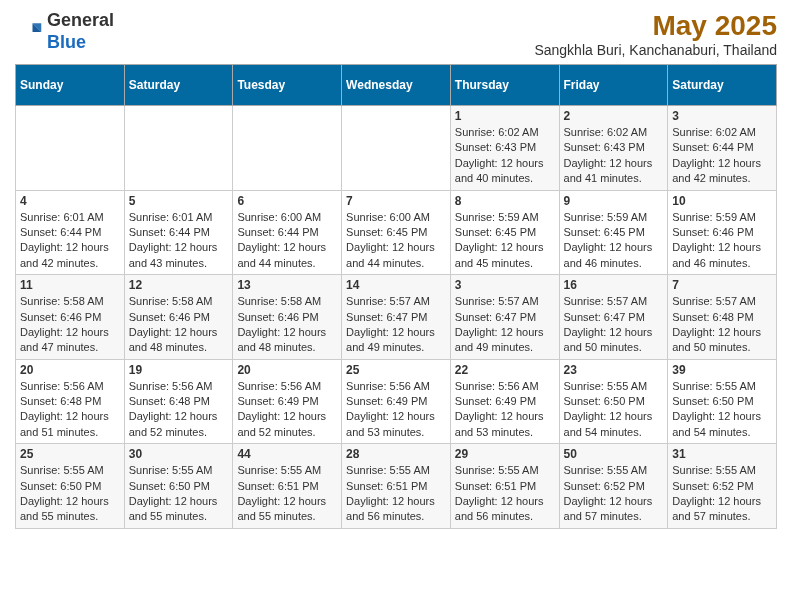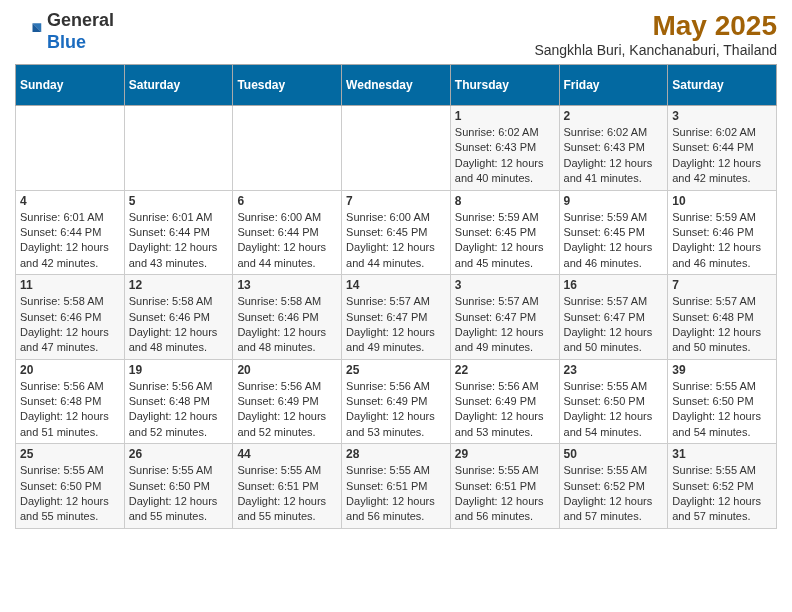--- a/index.html
+++ b/index.html
@@ -230,21 +230,21 @@
             <div class="day-number">39</div>
             <div class="day-info">Sunrise: 5:55 AM<br>Sunset: 6:50 PM<br>Daylight: 12 hours and 54 minutes.</div>
           </td>
         </tr>
         <tr>
           <td>
             <div class="day-number">25</div>
             <div class="day-info">Sunrise: 5:55 AM<br>Sunset: 6:50 PM<br>Daylight: 12 hours and 55 minutes.</div>
           </td>
           <td>
-            <div class="day-number">26</div>
+            <div class="day-number">30</div>
             <div class="day-info">Sunrise: 5:55 AM<br>Sunset: 6:50 PM<br>Daylight: 12 hours and 55 minutes.</div>
           </td>
           <td>
             <div class="day-number">44</div>
             <div class="day-info">Sunrise: 5:55 AM<br>Sunset: 6:51 PM<br>Daylight: 12 hours and 55 minutes.</div>
           </td>
           <td>
             <div class="day-number">28</div>
             <div class="day-info">Sunrise: 5:55 AM<br>Sunset: 6:51 PM<br>Daylight: 12 hours and 56 minutes.</div>
           </td>

